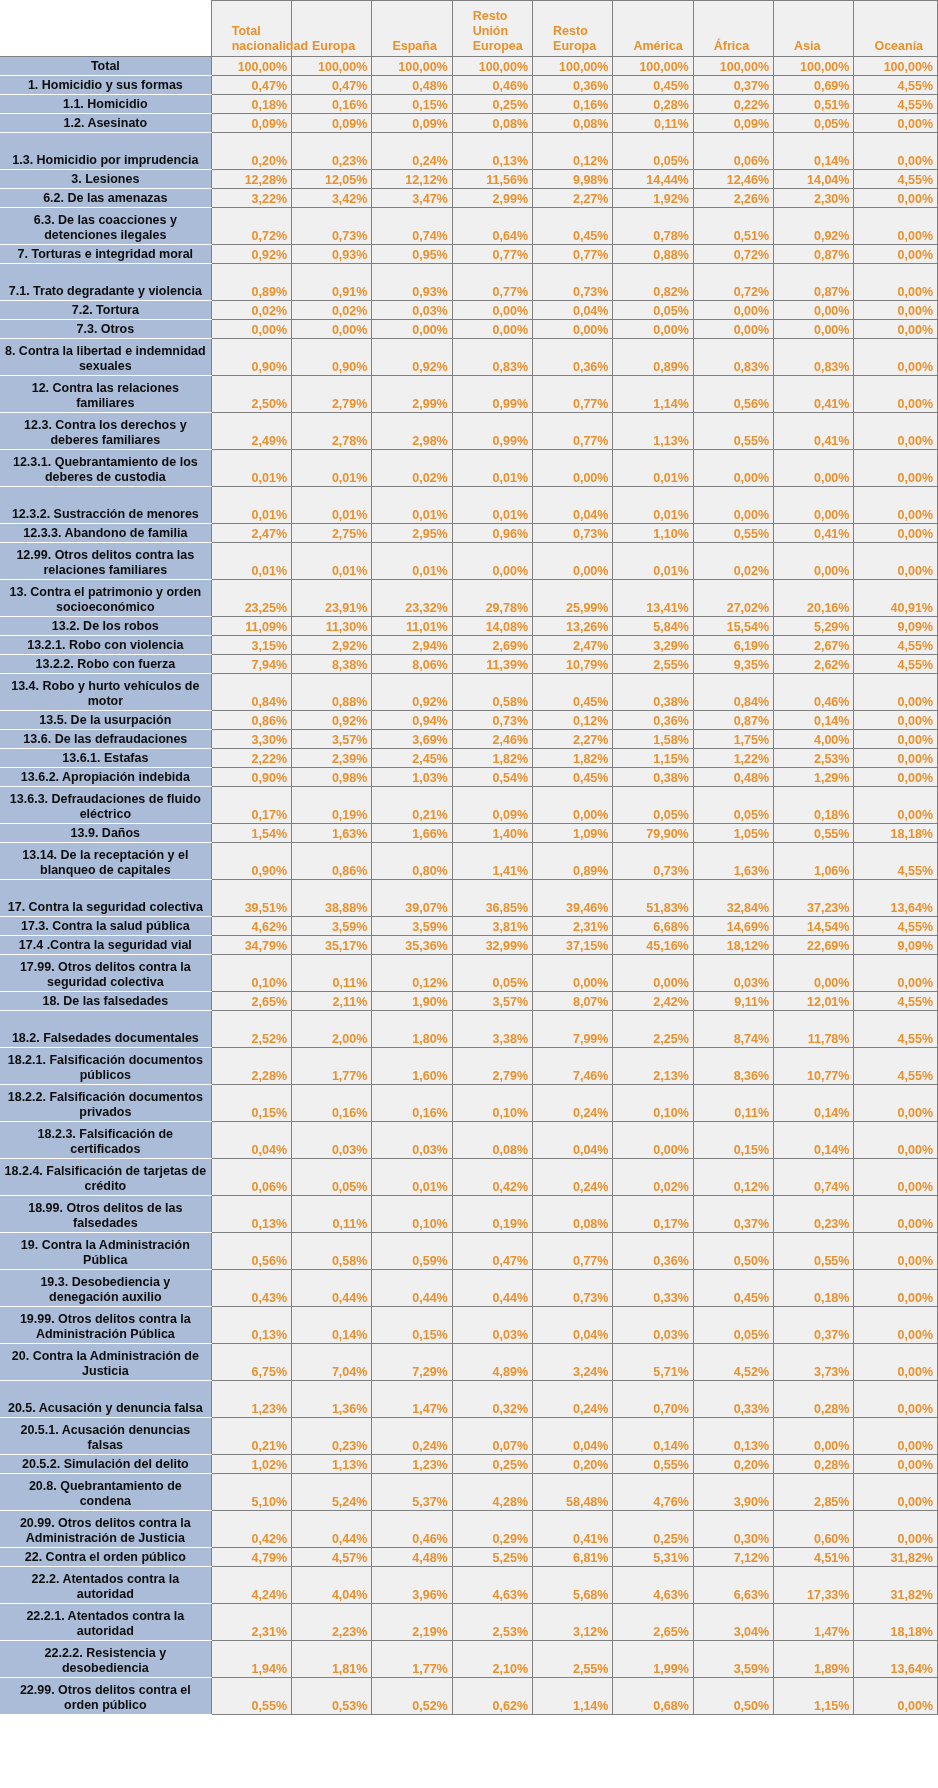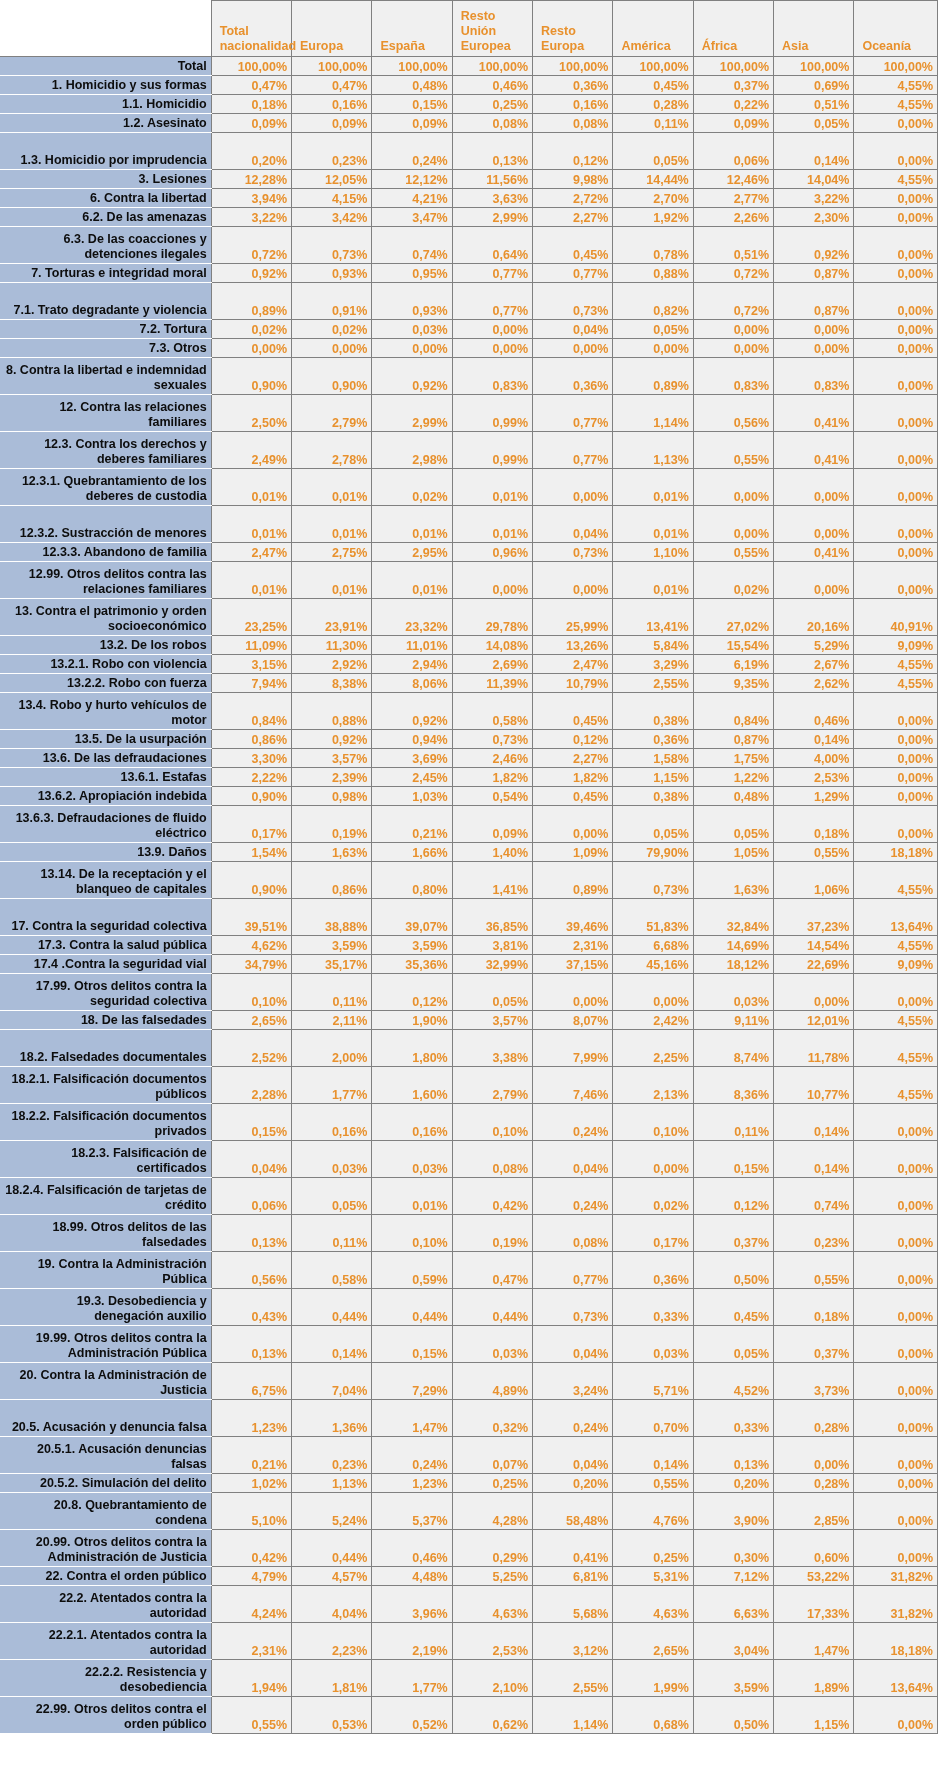--- a/index.html
+++ b/index.html
@@ -28,38 +28,38 @@
     border-right: 1px solid #808080;
     border-bottom: 1px solid #808080;
   }
   th.col-head {
     background: #f0f0f0;
     color: #E8912D;
     font-size: 12.5px;
     font-weight: bold;
     text-align: left;
     vertical-align: bottom;
-    padding: 0 4px 2px 8px;
+    padding: 0 4px 2px 20px;
     border: 1px solid #808080;
     line-height: 15px;
     white-space: normal;
   }
 
   
   tbody td {
     border: 1px solid #808080;
     font-size: 12.5px;
     vertical-align: bottom;
     padding: 0 4px 1px 4px;
   }
   td.row-label {
     background: #aabcd8;
     color: #0d0d0d;
     font-weight: bold;
-    text-align: right;
+    text-align: center;
     line-height: 15px;
     border-left: none;
     border-top-color: #ffffff;
     border-bottom-color: #ffffff;
     border-right: 1px solid #808080;
   }
   td.val {
     background: #f0f0f0;
     color: #E8912D;
     font-weight: bold;
@@ -166,32 +166,20 @@
         <td class="val">12,05%</td>
         <td class="val">12,12%</td>
         <td class="val">11,56%</td>
         <td class="val">9,98%</td>
         <td class="val">14,44%</td>
         <td class="val">12,46%</td>
         <td class="val">14,04%</td>
         <td class="val">4,55%</td>
       </tr>
       <tr class="r1">
-        <td class="row-label">6. Contra la libertad</td>
-        <td class="val">3,94%</td>
-        <td class="val">4,15%</td>
-        <td class="val">4,21%</td>
-        <td class="val">3,63%</td>
-        <td class="val">2,72%</td>
-        <td class="val">2,70%</td>
-        <td class="val">2,77%</td>
-        <td class="val">3,22%</td>
-        <td class="val">0,00%</td>
-      </tr>
-      <tr class="r1">
         <td class="row-label">6.2. De las amenazas</td>
         <td class="val">3,22%</td>
         <td class="val">3,42%</td>
         <td class="val">3,47%</td>
         <td class="val">2,99%</td>
         <td class="val">2,27%</td>
         <td class="val">1,92%</td>
         <td class="val">2,26%</td>
         <td class="val">2,30%</td>
         <td class="val">0,00%</td>
@@ -726,21 +714,21 @@
       </tr>
       <tr class="r1">
         <td class="row-label">22. Contra el orden público</td>
         <td class="val">4,79%</td>
         <td class="val">4,57%</td>
         <td class="val">4,48%</td>
         <td class="val">5,25%</td>
         <td class="val">6,81%</td>
         <td class="val">5,31%</td>
         <td class="val">7,12%</td>
-        <td class="val">53,22%</td>
+        <td class="val">4,51%</td>
         <td class="val">31,82%</td>
       </tr>
       <tr class="r2">
         <td class="row-label">22.2. Atentados contra la autoridad</td>
         <td class="val">4,24%</td>
         <td class="val">4,04%</td>
         <td class="val">3,96%</td>
         <td class="val">4,63%</td>
         <td class="val">5,68%</td>
         <td class="val">4,63%</td>

